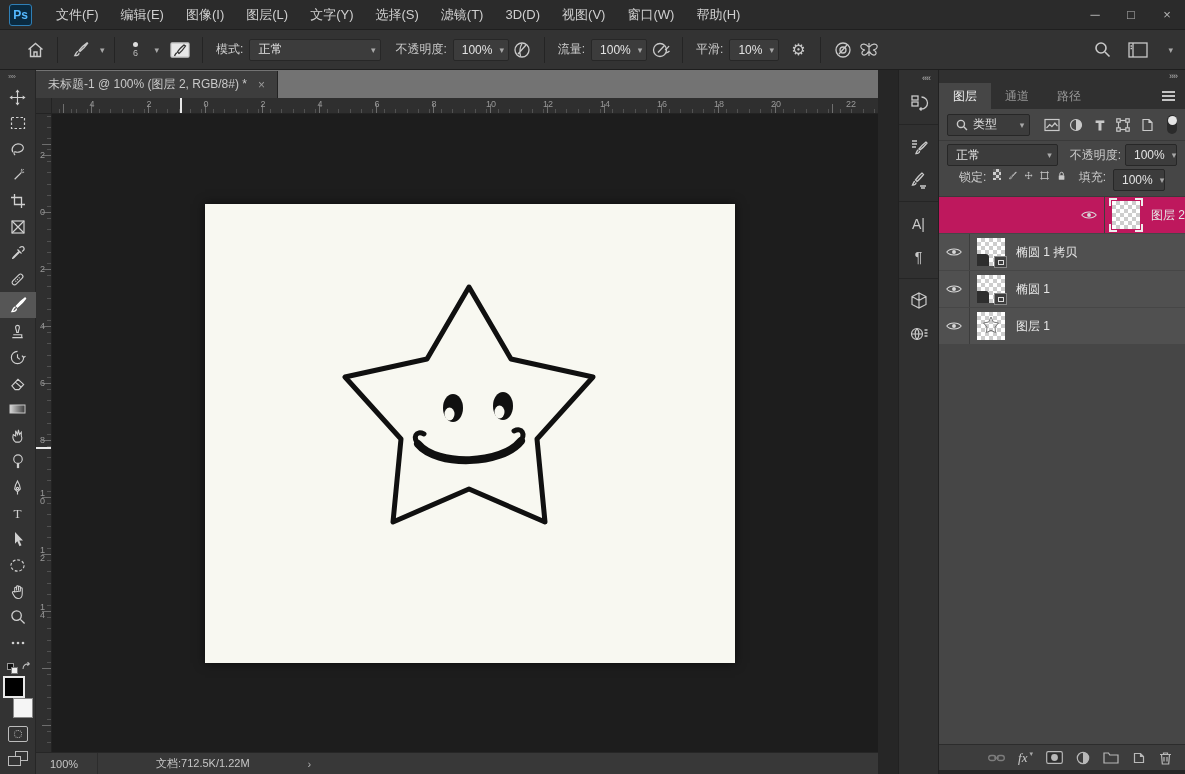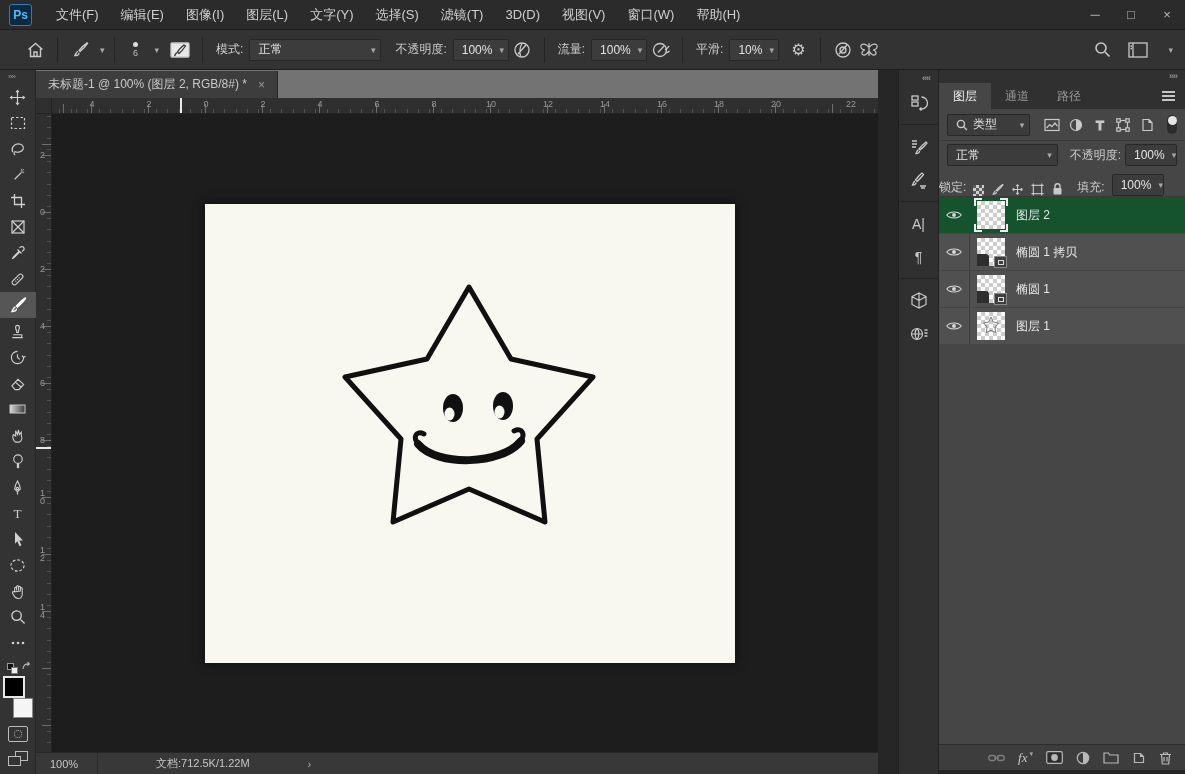--- a/index.html
+++ b/index.html
@@ -100,26 +100,26 @@
   .filter-field { width:88px; justify-content:flex-start; }
   .filter-field .lbl { flex:1; }
   .f-icon { width:18px; height:18px; display:flex; align-items:center; justify-content:center; color:#c9c9c9; }
   .f-icon svg { stroke:#c9c9c9; }
   .toggle-pill { width:11px; height:19px; background:#2b2b2b; border-radius:6px; position:relative; }
   .toggle-knob { position:absolute; top:1px; left:1px; width:9px; height:9px; border-radius:50%; background:#e5e5e5; }
   .blendrow { height:28px; flex:0 0 28px; display:flex; align-items:center; padding:0 8px; gap:4px; }
   .blend-field { width:112px; justify-content:space-between; }
   .p-label { font-size:12px; color:#cbcbcb; white-space:nowrap; }
   .small-field { width:52px; justify-content:space-between; }
-  .lockrow { height:28px; flex:0 0 28px; display:flex; align-items:flex-end; padding:0 0; gap:7px; border-bottom:1px solid #3a3a3a; }
+  .lockrow { height:28px; flex:0 0 28px; display:flex; align-items:flex-start; padding:0 20px; gap:7px; border-bottom:1px solid #3a3a3a; }
   .mini-checker { width:11px; height:11px; background:repeating-conic-gradient(#cfcfcf 0% 25%, #5a5a5a 0% 50%) 0 0/6px 6px; }
 
   .layerlist { flex:0 0 auto; }
   .layer-row { height:36px; margin-bottom:1px; background:#505050; display:flex; align-items:center; position:relative; }
-  .layer-row.selected { background:#14532d; }
+  .layer-row.selected { background:#be185d;justify-content:flex-end; }
   .eye-cell { width:31px; flex:0 0 31px; height:100%; display:flex; align-items:center; justify-content:center; border-right:1px solid #3d3d3d; }
   .thumbwrap { position:relative; margin-left:7px; width:28px; height:28px; flex:0 0 28px; }
   .thumb { width:28px; height:28px; background:repeating-conic-gradient(#cdcdcd 0% 25%, #ffffff 0% 50%) 0 0/8px 8px; position:relative; overflow:hidden; }
   .thumb.solid { background:#f6f6ec; }
   .sel-brackets { position:absolute; inset:-3px; pointer-events:none;
     background-image:linear-gradient(#ededed,#ededed),linear-gradient(#ededed,#ededed),linear-gradient(#ededed,#ededed),linear-gradient(#ededed,#ededed),
                      linear-gradient(#ededed,#ededed),linear-gradient(#ededed,#ededed),linear-gradient(#ededed,#ededed),linear-gradient(#ededed,#ededed);
     background-position:0 0,0 0,100% 0,100% 0,0 100%,0 100%,100% 100%,100% 100%;
     background-size:8px 2px,2px 8px,8px 2px,2px 8px,8px 2px,2px 8px,8px 2px,2px 8px;
     background-repeat:no-repeat; }

